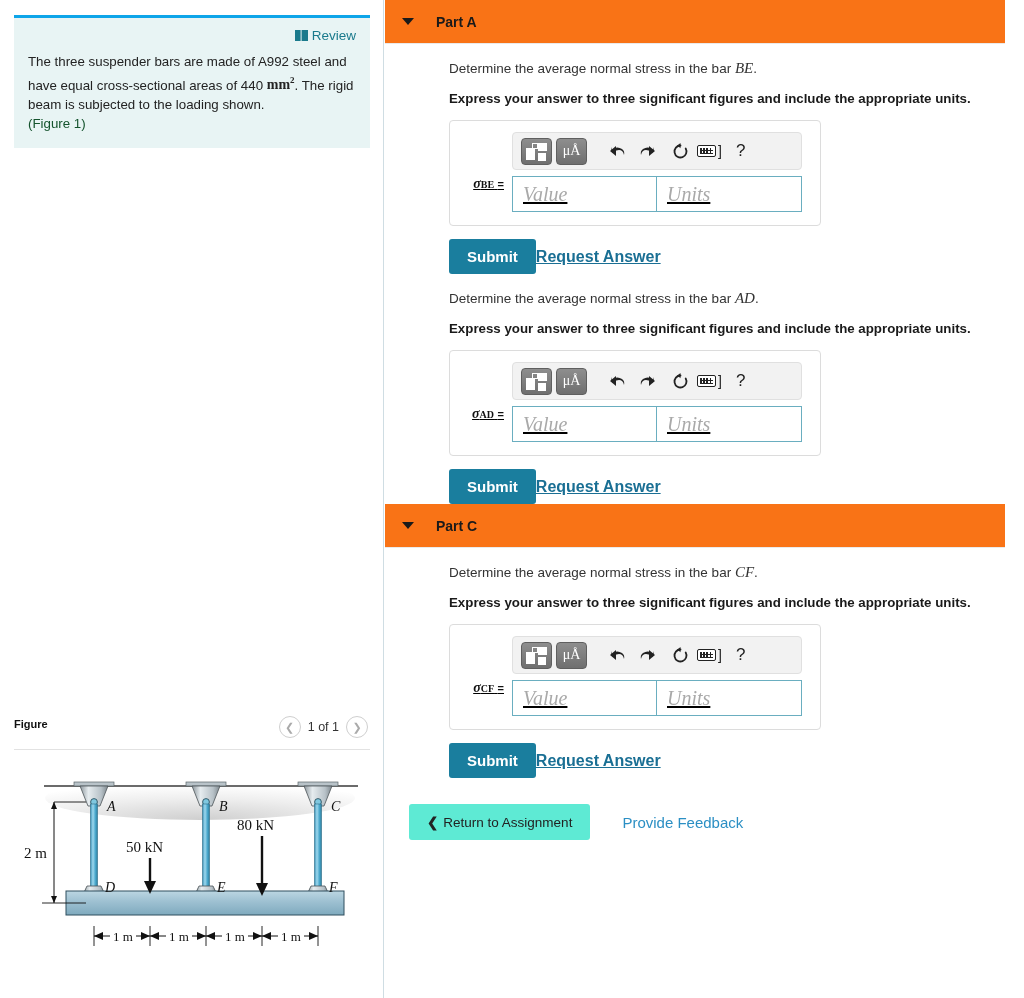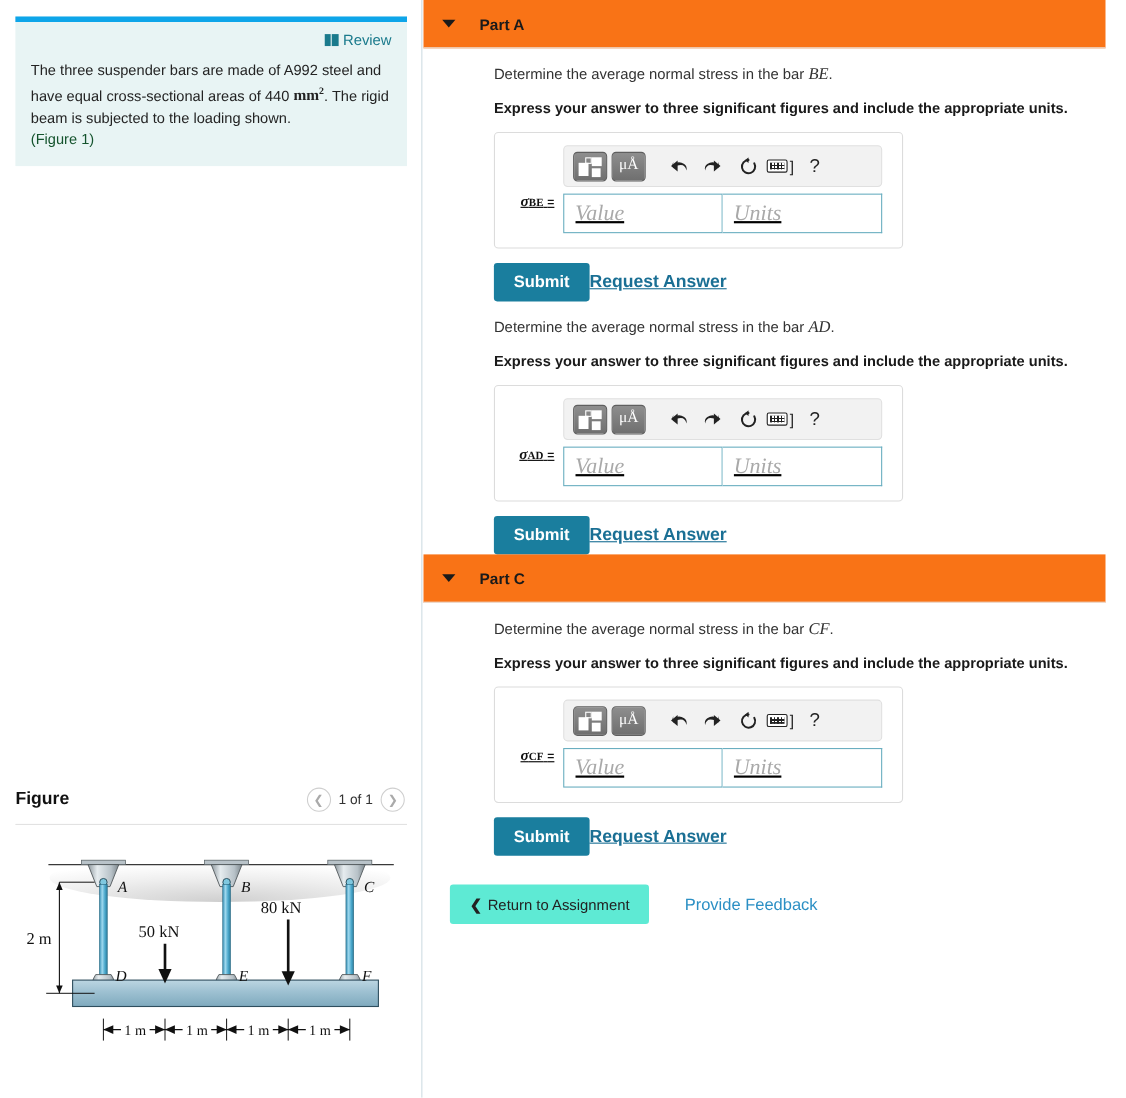--- a/index.html
+++ b/index.html
@@ -16,21 +16,21 @@
   .left-panel {
     position: absolute; left: 0; top: 0;
     width: 384px; height: 998px;
     border-right: 1px solid #cfdde3;
     background: #fff;
   }
   .problem-box {
     position: absolute; left: 14px; top: 15px;
     width: 356px;
     background: #e8f4f4;
-    border-top: 5px solid #0ea5e9;
+    border-top: 3px solid #0ea5e9;
     padding: 8px 14px 14px 14px;
   }
   .review-row {
     text-align: right;
     height: 20px;
     margin-bottom: 6px;
   }
   .review-link {
     color: #1a7a8c;
     font-size: 13.5px;
@@ -60,21 +60,21 @@
   
   .figure-section {
     position: absolute; left: 14px; top: 712px; width: 356px;
   }
   .figure-head {
     position: relative; height: 38px;
     border-bottom: 1px solid #e2e2e2;
   }
   .figure-title {
     position: absolute; left: 0; top: 6px;
-    font-size: 16px; font-weight: bold; color: #111;
+    font-size: 11px; font-weight: bold; color: #111;
   }
   .fig-nav {
     position: absolute; right: 2px; top: 4px;
     display: flex; align-items: center; gap: 7px;
   }
   .nav-circle {
     width: 22px; height: 22px; border-radius: 50%;
     border: 1px solid #cfcfcf; color: #aaa;
     display: flex; align-items: center; justify-content: center;
     font-size: 11px; cursor: pointer; background: #fff;

